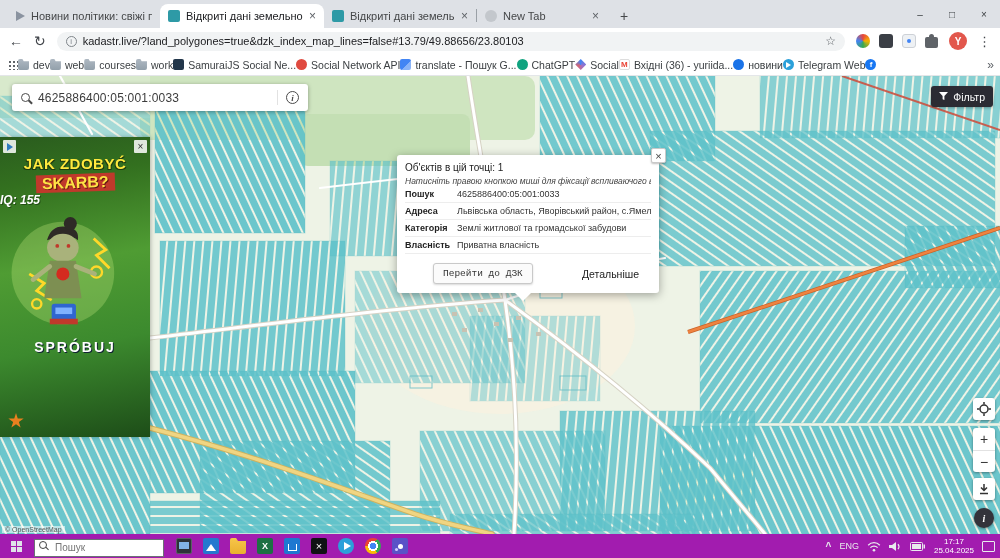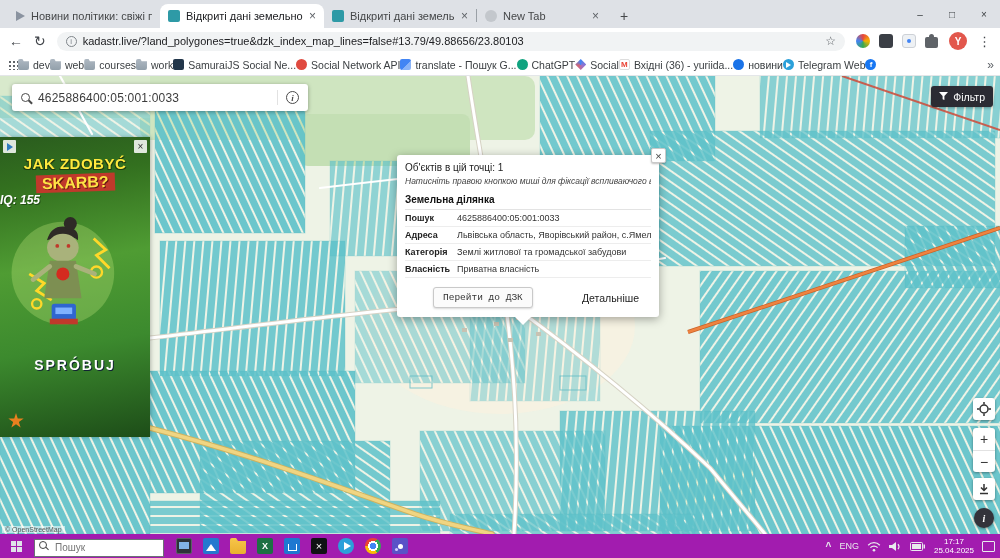--- a/index.html
+++ b/index.html
@@ -74,21 +74,21 @@
   
   .ad{position:absolute;left:0;top:61px;width:150px;height:300px;overflow:hidden;z-index:5;background:linear-gradient(170deg,#2a5c1e 0%,#33701f 16%,#4f9c33 42%,#3c8a2e 68%,#1d4d18 100%);box-shadow:1px 0 4px rgba(0,0,0,.25)}
   .ad-close{position:absolute;top:3px;right:3px;width:13px;height:13px;background:rgba(255,255,255,.85);display:flex;align-items:center;justify-content:center;font-size:10px;color:#333;border-radius:1px}
   .ad-choice{position:absolute;top:3px;left:3px;width:13px;height:13px;background:rgba(255,255,255,.85);border-radius:1px;display:flex;align-items:center;justify-content:center}
   .ad-choice::after{content:"";width:0;height:0;border-left:6px solid #2f7ac0;border-top:4px solid transparent;border-bottom:4px solid transparent}
   .ad-h1{margin-top:18px;text-align:center;font-size:15px;font-weight:800;color:#ffe93d;letter-spacing:.5px;text-shadow:1px 1px 0 #1d3b12,-1px 1px 0 #1d3b12}
   .ad-h2-wrap{text-align:center;margin-top:2px}
   .ad-h2{display:inline-block;font-size:16px;font-weight:800;color:#ffe245;background:#c0392b;padding:0 6px;transform:rotate(-2deg);text-shadow:1px 1px 0 #5e1610}
   .ad-iq{text-align:left;margin-top:1px;font-size:12px;font-weight:700;font-style:italic;color:#fff;text-shadow:1px 1px 0 #234d15}
   .ad-char{display:block;margin:2px auto 0}
-  .ad-cta{text-align:center;font-size:14px;font-weight:700;color:#fff;letter-spacing:2px;margin-top:20px;text-shadow:1px 1px 0 #123}
+  .ad-cta{text-align:center;font-size:14px;font-weight:700;color:#fff;letter-spacing:2px;margin-top:2px;text-shadow:1px 1px 0 #123}
   .burst{position:absolute;left:8px;bottom:8px;width:16px;height:16px;background:#e8801f;clip-path:polygon(50% 0,61% 35%,98% 35%,68% 57%,79% 91%,50% 70%,21% 91%,32% 57%,2% 35%,39% 35%)}
 
   
   .popup{position:absolute;left:397px;top:79px;width:262px;background:#fff;border-radius:3px;box-shadow:0 2px 10px rgba(0,0,0,.35);padding:7px 8px 9px;z-index:6;color:#333}
   .popup::after{content:"";position:absolute;left:118px;bottom:-8px;border-left:8px solid transparent;border-right:8px solid transparent;border-top:8px solid #fff}
   .pp-close{position:absolute;top:-7px;right:-7px;width:15px;height:15px;background:#fff;border:1px solid #c9c9c9;border-radius:2px;display:flex;align-items:center;justify-content:center;font-size:11px;color:#444;box-shadow:0 1px 2px rgba(0,0,0,.25)}
   .pp-title{font-size:10px;color:#222}
   .pp-hint{font-size:8.5px;font-style:italic;color:#444;margin-top:3px;white-space:nowrap;overflow:hidden}
   .pp-sec{font-weight:700;font-size:10px;margin-top:8px;padding-bottom:4px;border-bottom:1px solid #e3e3e3;color:#111}
   .pp-row{display:flex;padding:3px 0;border-bottom:1px solid #ededed;align-items:baseline}
@@ -382,21 +382,20 @@
         <rect x="48" y="114" width="30" height="6" fill="#c0392b"></rect>
       </svg>
       <div class="ad-cta">SPRÓBUJ</div>
       <span class="burst"></span>
     </div>
 
     <div class="popup">
       <span class="pp-close">×</span>
       <div class="pp-title">Об'єктів в цій точці: 1</div>
       <div class="pp-hint">Натисніть правою кнопкою миші для фіксації вспливаючого вікна</div>
-      <div class="pp-sec">Земельна ділянка</div>
       <div class="pp-row">
         <span class="pp-lab">Пошук</span>
         <span class="pp-val">4625886400:05:001:0033</span>
       </div>
       <div class="pp-row">
         <span class="pp-lab">Адреса</span>
         <span class="pp-val">Львівська область, Яворівський район, с.Ямельня</span>
       </div>
       <div class="pp-row">
         <span class="pp-lab">Категорія</span>

